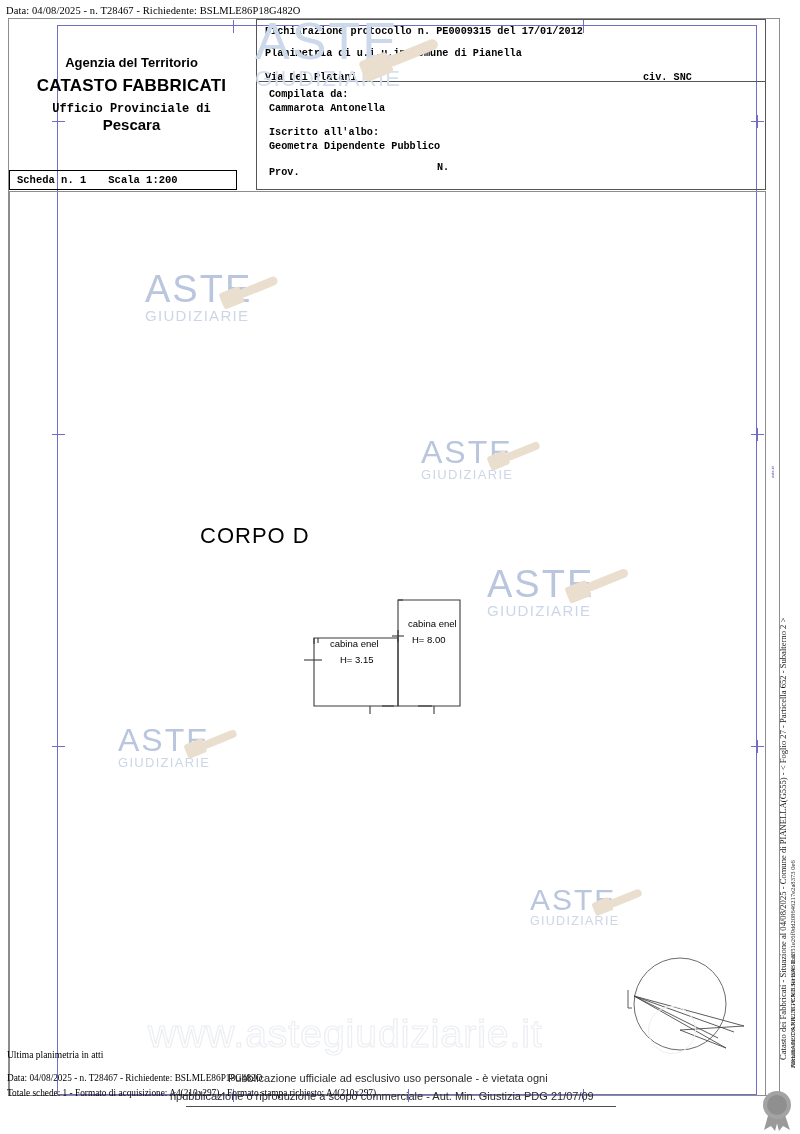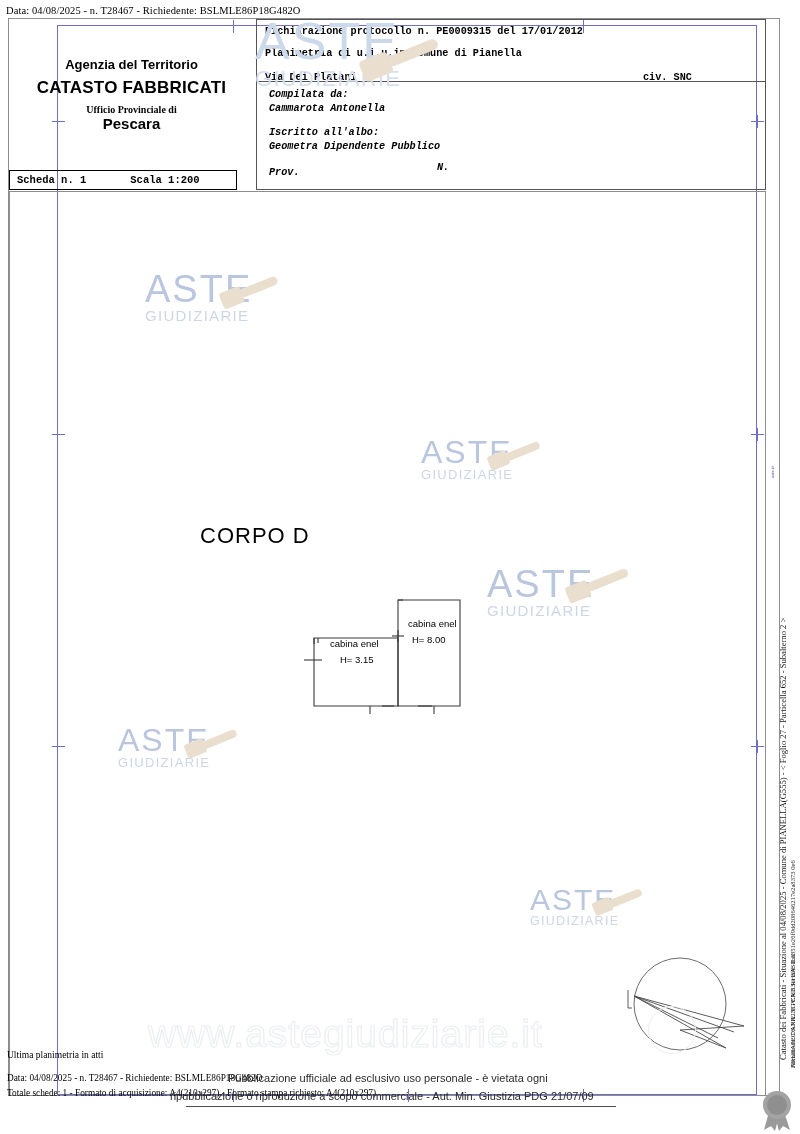--- a/index.html
+++ b/index.html
@@ -31,41 +31,41 @@
   }
 
   
   .hdr-left{
     position:absolute;left:9px;top:19px;width:245px;height:150px;
     display:flex;flex-direction:column;align-items:center;justify-content:center;
     text-align:center;
   }
   .hdr-left .l1{font-family:"Liberation Sans",sans-serif;font-weight:bold;font-size:13px;margin-bottom:6px;}
   .hdr-left .l2{font-family:"Liberation Sans",sans-serif;font-weight:bold;font-size:17px;margin-bottom:6px;letter-spacing:.2px;}
-  .hdr-left .l3{font-family:Liberation Serif, serif;font-weight:bold;font-size:10px;}
+  .hdr-left .l3{font-family:Liberation Mono, monospace;font-weight:bold;font-size:12px;}
   .hdr-left .l4{font-family:"Liberation Sans",sans-serif;font-weight:bold;font-size:15px;}
 
   .scheda-box{
     position:absolute;left:9px;top:170px;width:228px;height:20px;
     border:1.4px solid #000;box-sizing:border-box;
     display:flex;align-items:center;
     font-family:"Liberation Mono",monospace;font-weight:bold;font-size:10.5px;
   }
   .scheda-box .s1{margin-left:7px;text-align:center;}
-  .scheda-box .s2{margin-left:44px;}
+  .scheda-box .s2{margin-left:22px;}
 
   .hdr-right{
     position:absolute;left:256px;top:19px;width:510px;height:171px;
     border:1px solid #555;box-sizing:border-box;
     font-family:"Liberation Mono",monospace;font-weight:bold;font-size:10.2px;
   }
   .hdr-right .top{height:62px;border-bottom:1px solid #555;box-sizing:border-box;position:relative;}
   .hdr-right .bot{height:95px;display:flex;}
   .hdr-right .bot .c1{width:242px;border-right:1px solid #555;box-sizing:border-box;position:relative;}
-  .hdr-right .bot .c2{flex:1;position:relative;font-style:italic;}
+  .hdr-right .bot .c2{flex:1;position:relative;}
   .hr-t{position:absolute;white-space:nowrap;}
 
   
   .draw-frame{
     position:absolute;left:9px;top:191px;width:757px;height:905px;
     border:1px solid #8d8d8d;box-sizing:border-box;
   }
 
   
   .piano-terra{

